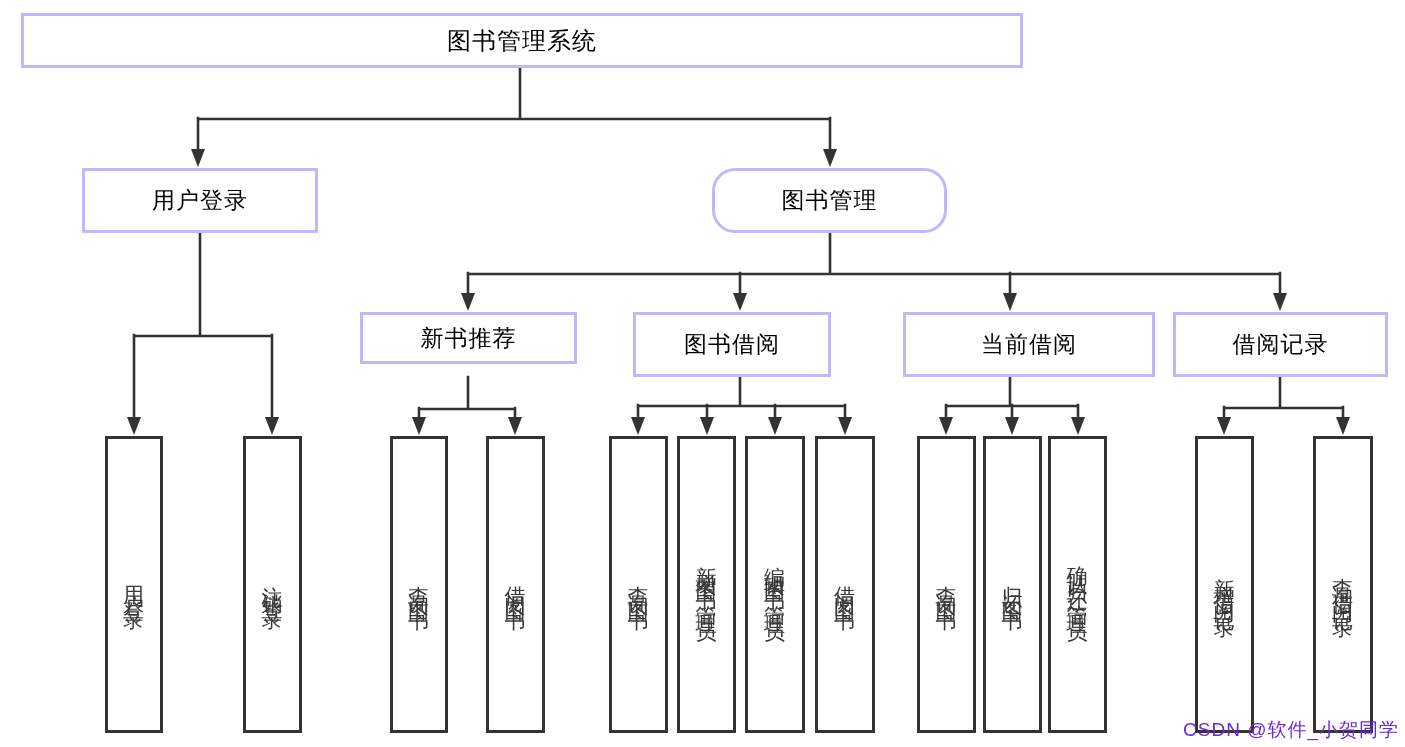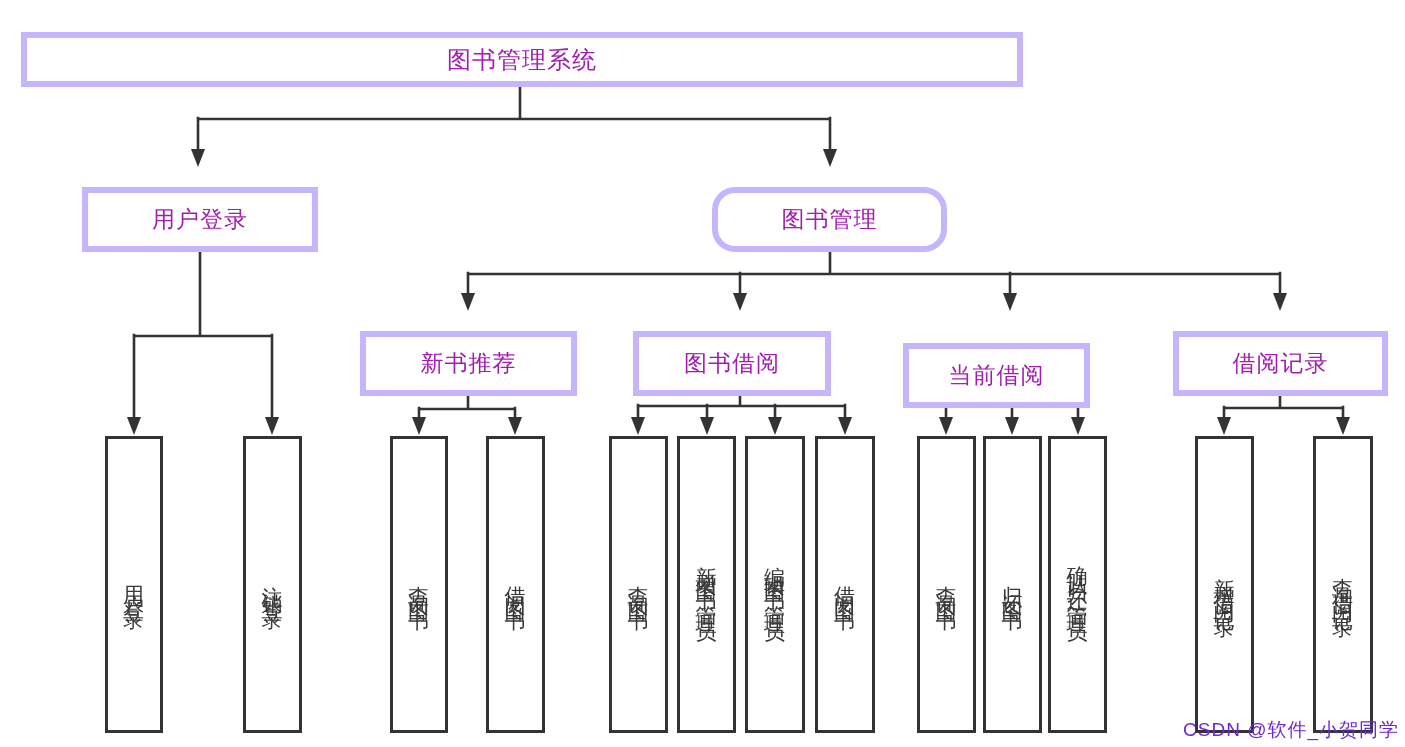--- a/index.html
+++ b/index.html
@@ -13,29 +13,28 @@
   }
   #wires {
     position: absolute;
     left: 0; top: 0;
     width: 1405px; height: 747px;
   }
   .box {
     position: absolute;
     box-sizing: border-box;
     background: #ffffff;
-    border: 6px solid #c4b5fd;
+    border: 3px solid #c4b5fd;
     display: flex;
     align-items: center;
     justify-content: center;
-    color: #a21caf;
+    color: #000000;
     font-size: 23px;
     letter-spacing: 1px;
     white-space: nowrap;
-    margin-top: 19px;
   }
   .box.root { font-size: 24px; }
   .vbox {
     position: absolute;
     box-sizing: border-box;
     background: #ffffff;
     border: 3px solid #333333;
     display: flex;
     align-items: center;
     justify-content: center;
@@ -106,23 +105,23 @@
       <polygon points="1217,417 1231,417 1224,435"></polygon>
       <polygon points="1336,417 1350,417 1343,435"></polygon>
     </g>
   </svg>
 
   <div class="box root" style="left:21px; top:13px; width:1002px; height:55px;">图书管理系统</div>
 
   <div class="box" style="left:82px; top:168px; width:236px; height:65px;">用户登录</div>
   <div class="box" style="left:712px; top:168px; width:235px; height:65px;border-radius:23px;">图书管理</div>
 
-  <div class="box" style="left:360px; top:312px; width:217px; height:65px;">新书推荐</div>
+  <div class="box" style="left:360px; top:312px; width:217px; height:52px;">新书推荐</div>
   <div class="box" style="left:633px; top:312px; width:198px; height:65px;">图书借阅</div>
-  <div class="box" style="left:903px; top:324px; width:187px; height:65px;">当前借阅</div>
+  <div class="box" style="left:903px; top:312px; width:252px; height:65px;">当前借阅</div>
   <div class="box" style="left:1173px; top:312px; width:215px; height:65px;">借阅记录</div>
 
   <div class="vbox" style="left:105px; width:58px;">
     <span>用户登录</span>
   </div>
   <div class="vbox" style="left:243px; width:59px;">
     <span>注销登录</span>
   </div>
 
   <div class="vbox" style="left:390px; width:58px;">

